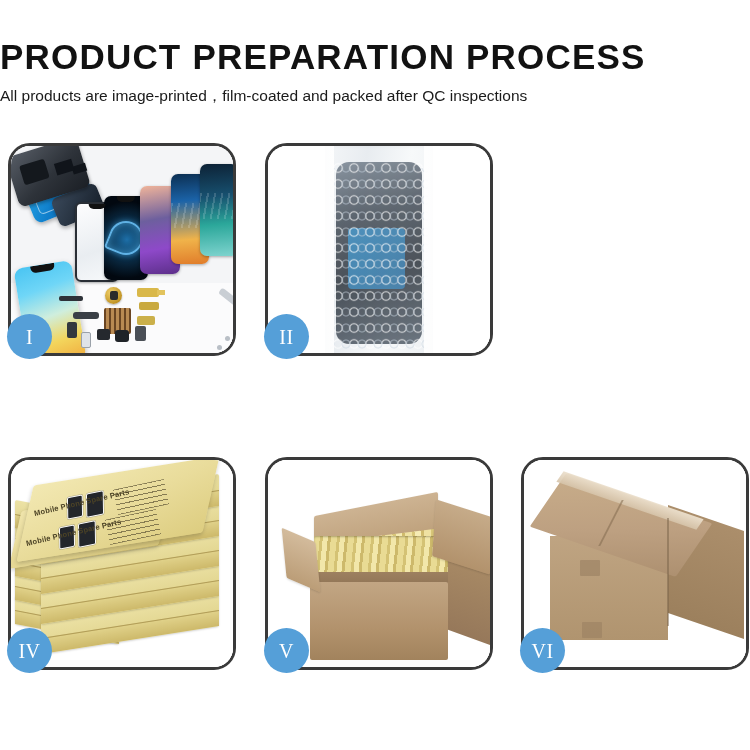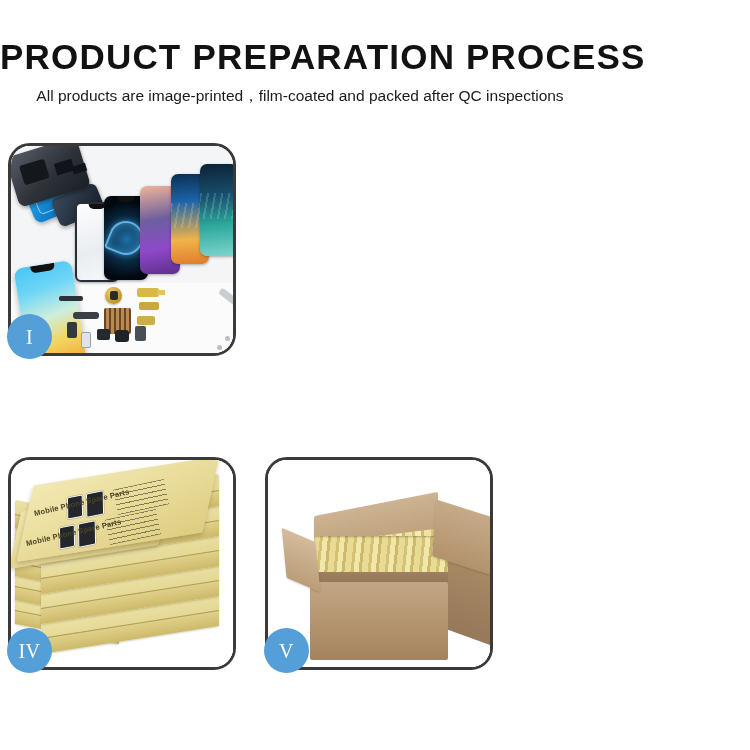--- a/index.html
+++ b/index.html
@@ -10,21 +10,21 @@
   body {
     width: 750px;
     height: 750px;
     overflow: hidden;
     font-family: "Liberation Sans", sans-serif;
     -webkit-font-smoothing: antialiased;
   }
   .page { position: relative; width: 750px; height: 750px; background:#fff; }
 
   
-  .header { position:absolute; top:36px; left:0; width:600px; text-align:center; }
+  .header { position:absolute; top:36px; left:0; width:600px; }
   .title {
     font-family:"Liberation Sans", sans-serif;
     font-size:35px; font-weight:700; letter-spacing:1.2px;
     color:#121212; line-height:42px; margin:0; white-space:nowrap;
   }
   .subtitle {
     font-family:"Liberation Sans", sans-serif;
     font-size:15.5px; font-weight:400; color:#1a1a1a;
     line-height:22px; margin:7px 0 15px 0; white-space:nowrap;
   }
@@ -456,20 +456,31 @@
           <div class="part pt-bat"></div>
           <div class="pt-back"></div>
           <div class="part pt-tool"></div>
           <div class="part pt-screw1"></div>
 
           <div class="part pt-screw3"></div>
         </div>
         <div class="badge">I</div>
       </div>
 
+      <div class="panel c2">
+        <div class="panel-inner">
+          <div class="p2-bg"></div>
+          <div class="wrap-sheet"></div>
+          <div class="wrap-inner"></div>
+          <div class="bubbles"></div>
+          <div class="bubbles2"></div>
+          <div class="wrap-seam"></div>
+        </div>
+        <div class="badge">II</div>
+      </div>
 
 
     </div>
 
     <div class="row second">
 
       <div class="panel c1">
         <div class="panel-inner">
           <div class="p4-bg"></div>
           <div class="stack">
@@ -528,16 +539,30 @@
           <div class="c5-rim-r"></div>
           <div class="c5-right"></div>
           <div class="c5-rim"></div>
           <div class="c5-body"></div>
           <div class="flap flap-left"></div>
           <div class="flap flap-right"></div>
         </div>
         <div class="badge">V</div>
       </div>
 
+      <div class="panel c3">
+        <div class="panel-inner">
+          <div class="p6-bg"></div>
+          <div class="c6-side"></div>
+          <div class="c6-front"></div>
+          <div class="c6-top"></div>
+          <div class="c6-tape"></div>
+          <div class="c6-seam"></div>
+          <div class="c6-edge"></div>
+          <div class="c6-tab1"></div>
+          <div class="c6-tab2"></div>
+        </div>
+        <div class="badge">VI</div>
+      </div>
 
     </div>
   </div>
 </div>
 
 </body></html>

